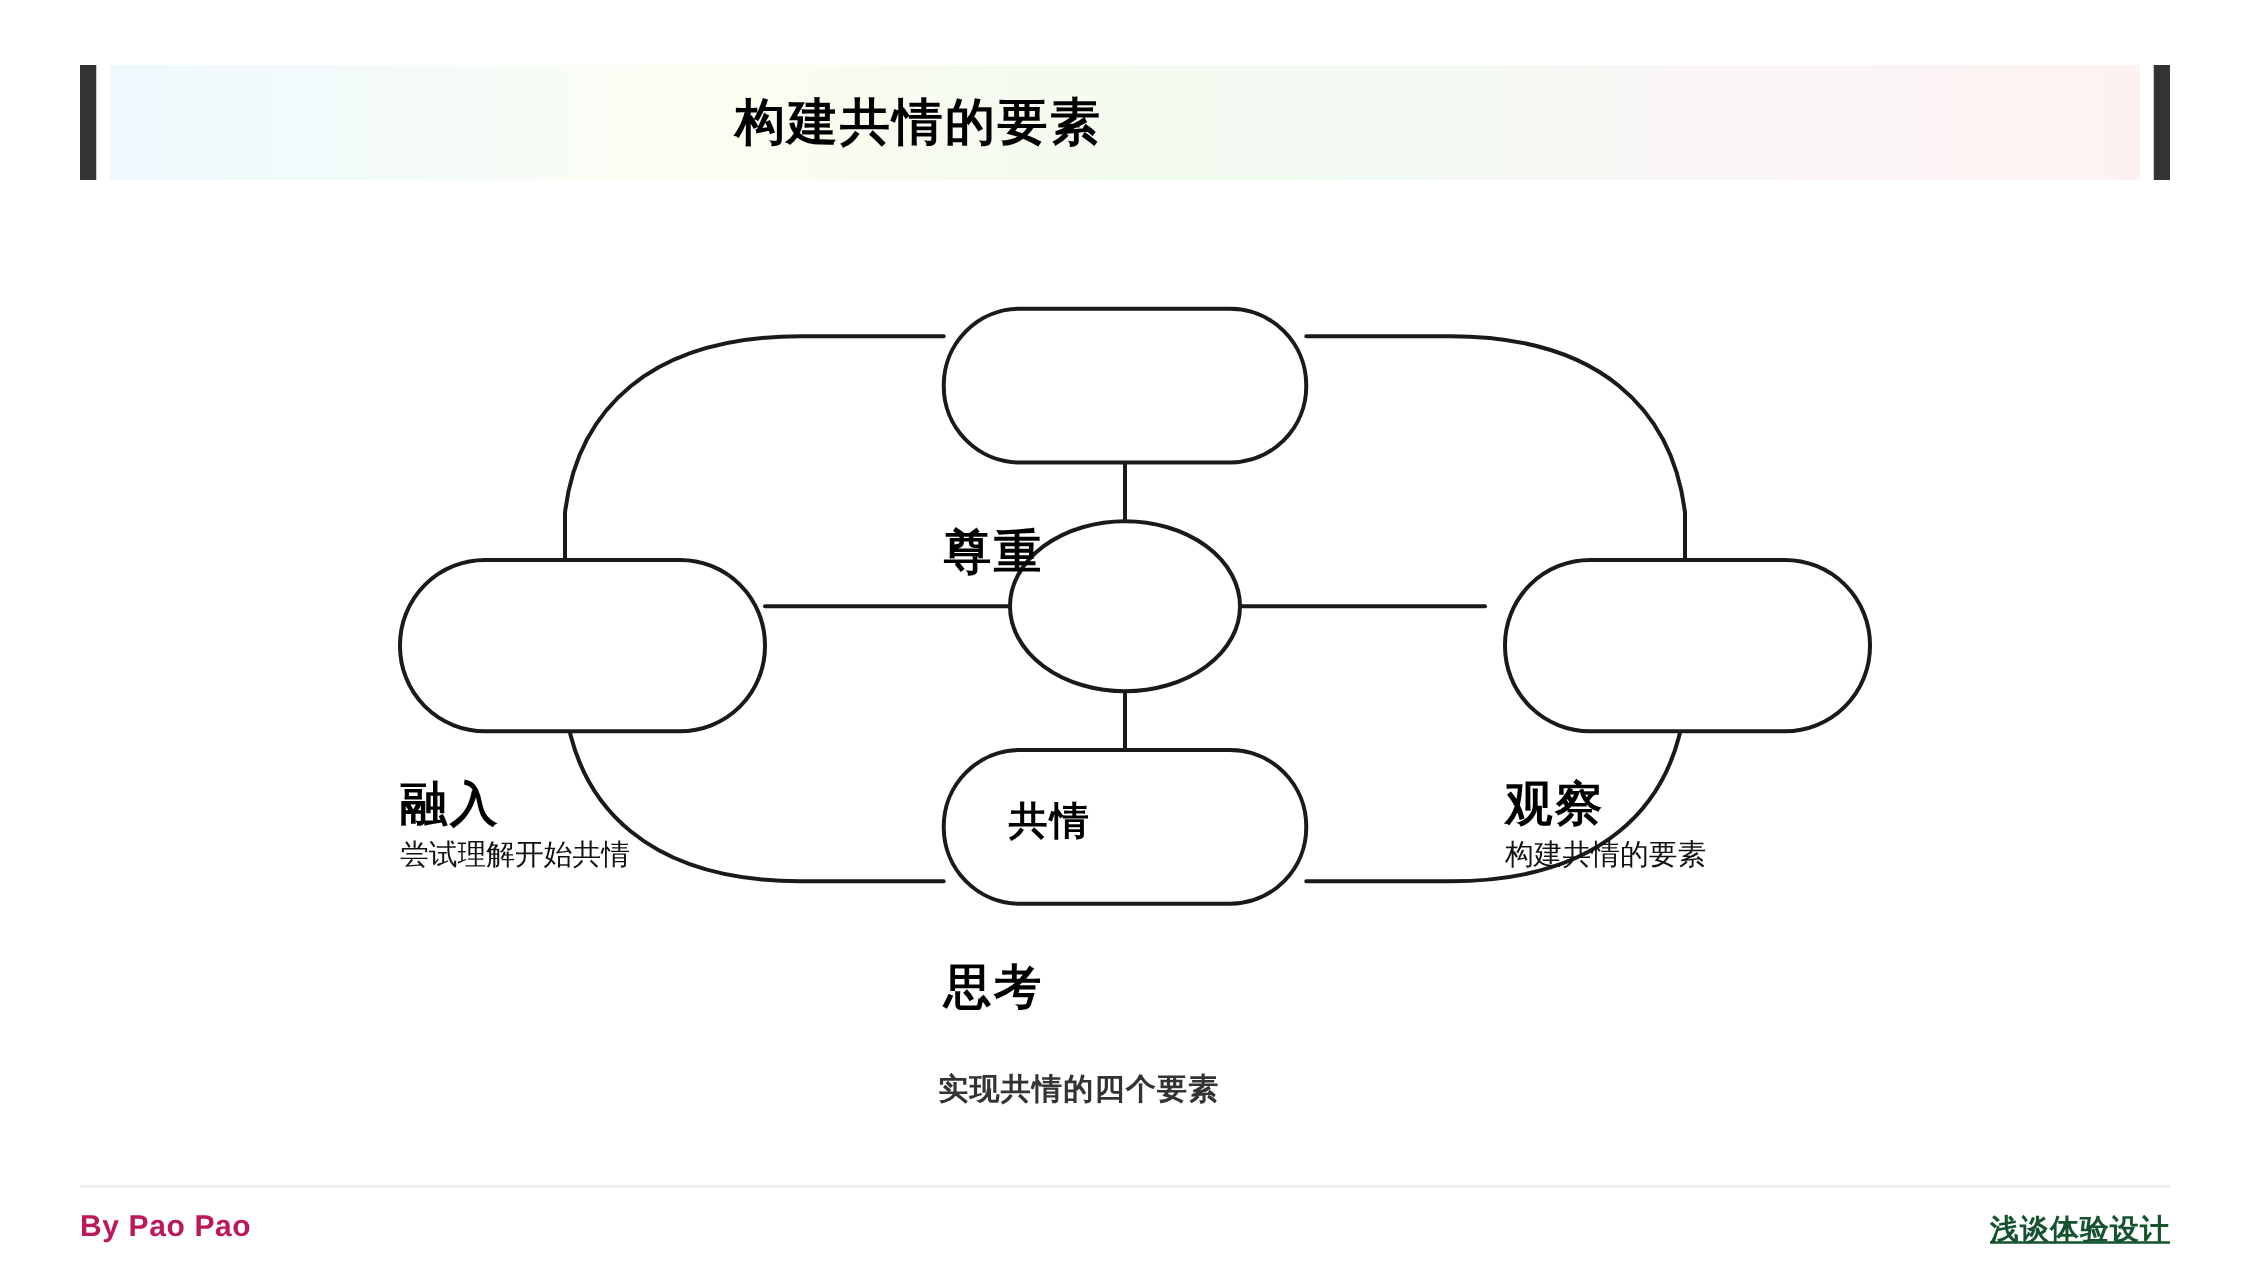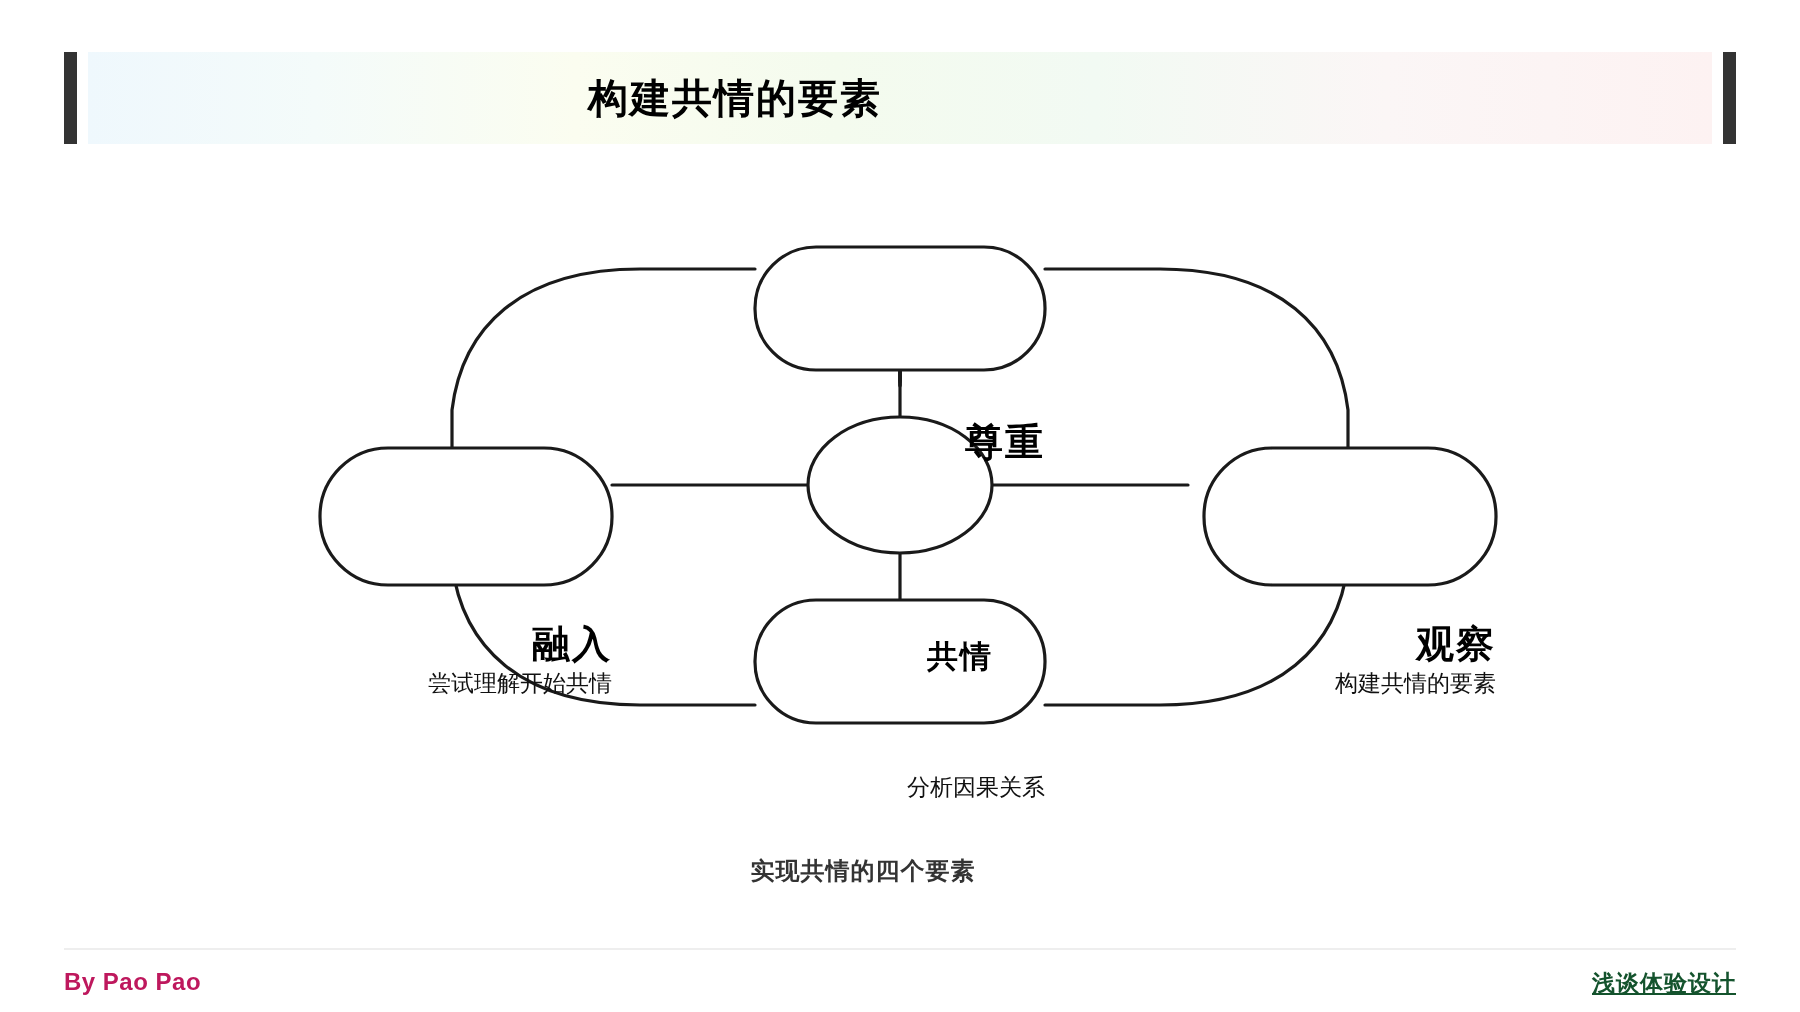--- a/index.html
+++ b/index.html
@@ -71,21 +71,21 @@
     height: 660px;
   }
   #diagram-svg {
     position: absolute;
     left: 0;
     top: 0;
   }
 
   .node-label {
     position: absolute;
-    text-align: right;
+    text-align: left;
     pointer-events: none;
   }
   .node-title {
     font-weight: 700;
     color: #000;
     letter-spacing: 2px;
     line-height: 1.1;
   }
   .node-sub {
     font-weight: 400;
@@ -202,21 +202,21 @@
     <div class="node-title">融入</div>
     <div class="node-sub">尝试理解开始共情</div>
   </div>
 
   <div class="node-label" id="node-text-right">
     <div class="node-title">观察</div>
     <div class="node-sub">构建共情的要素</div>
   </div>
 
   <div class="node-label" id="node-text-bottom">
-    <div class="node-sub">分析因果关系</div>
+    <div class="node-title">思考</div>
   </div>
 
   <div class="node-label" id="node-text-center">
     <div class="node-title">共情</div>
   </div>
 </div>
 
 <div id="diagram-caption">实现共情的四个要素</div>
 
 <div id="footer">

